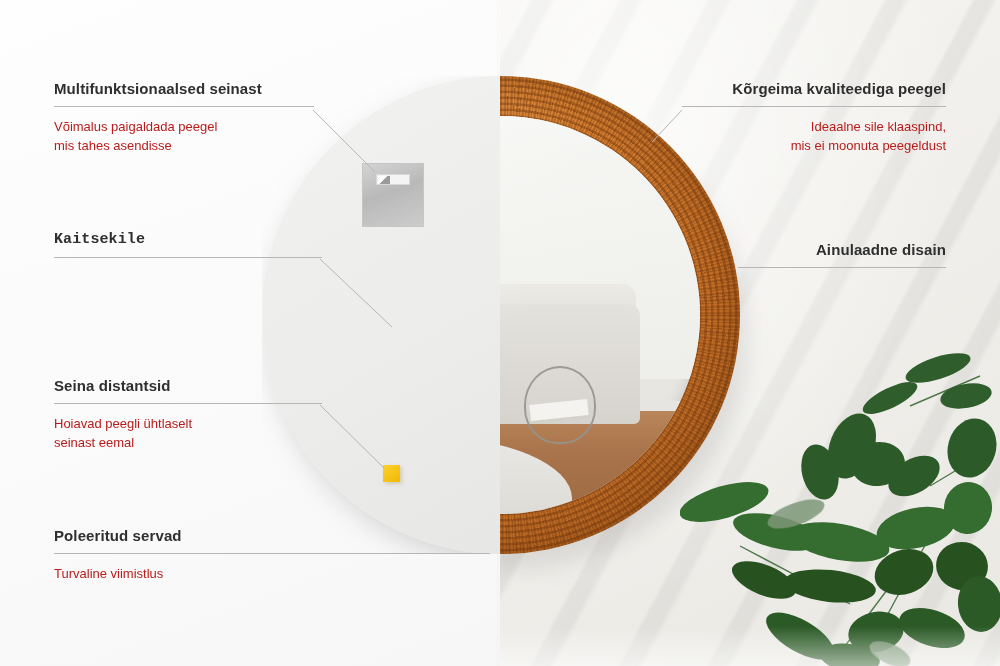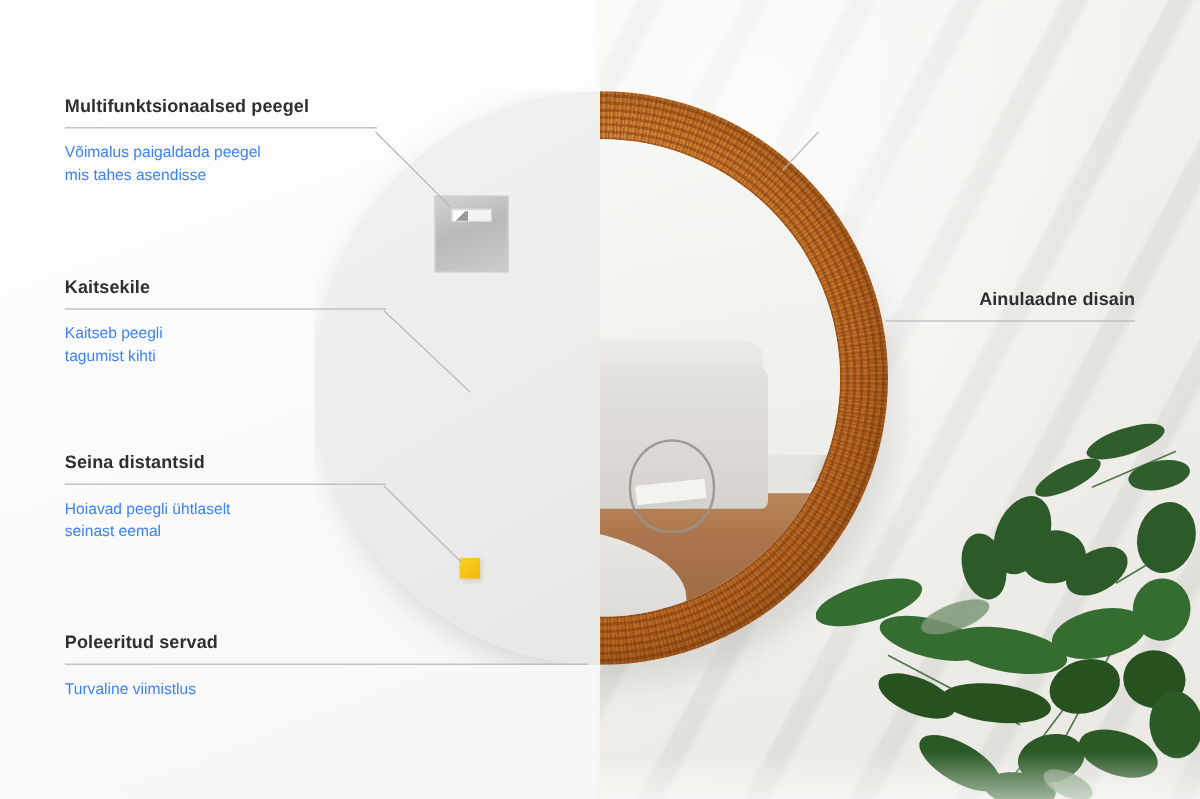--- a/index.html
+++ b/index.html
@@ -175,21 +175,21 @@
   
   .callout { position: absolute; }
   .callout h3 {
     font-size: 15px; font-weight: bold; color: #2f2f2f; letter-spacing: 0.1px;
     white-space: nowrap;
   }
   .callout .rule {
     height: 1px; background: #b6b6b6; margin-top: 9px;
   }
   .callout p {
-    font-size: 13px; line-height: 19px; color: #3b82f6; margin-top: 10px;
+    font-size: 13px; line-height: 19px; color: #b91c1c; margin-top: 10px;
     white-space: pre-line;
   }
   .left-callout { left: 54px; text-align: left; }
   .right-callout { text-align: right; }
 
   
   .leaders { position:absolute; left:0; top:0; width:1000px; height:666px; pointer-events:none; }
 
   
   .foliage { position:absolute; right:0; bottom:0; width: 320px; height: 330px; pointer-events:none; }
@@ -245,46 +245,50 @@
   <svg class="leaders" viewBox="0 0 1000 666">
     <g stroke="#b6b6b6" stroke-width="1" fill="none">
       <path d="M313 110 L375 172"></path>
       <path d="M320 259 L392 327"></path>
       <path d="M320 405 L384 468"></path>
       <path d="M682 110 L652 142"></path>
     </g>
   </svg>
 
   <div class="callout left-callout" style="top:80px; width:260px;">
-    <h3>Multifunktsionaalsed peegel</h3>
+    <h3>Multifunktsionaalsed seinast</h3>
     <div class="rule"></div>
     <p>Võimalus paigaldada peegel
 mis tahes asendisse</p>
   </div>
 
-  <div class="callout left-callout" style="top:231px; width:268px;">
+  <div class="callout left-callout" style="top:231px; width:268px;font-family:Liberation Mono, monospace;">
     <h3>Kaitsekile</h3>
     <div class="rule"></div>
-    <p>Kaitseb peegli
-tagumist kihti</p>
   </div>
 
   <div class="callout left-callout" style="top:377px; width:268px;">
     <h3>Seina distantsid</h3>
     <div class="rule"></div>
     <p>Hoiavad peegli ühtlaselt
 seinast eemal</p>
   </div>
 
   <div class="callout left-callout" style="top:527px; width:436px;">
     <h3>Poleeritud servad</h3>
     <div class="rule"></div>
     <p>Turvaline viimistlus</p>
   </div>
 
+  <div class="callout right-callout" style="top:80px; right:54px; width:264px;">
+    <h3>Kõrgeima kvaliteediga peegel</h3>
+    <div class="rule"></div>
+    <p>Ideaalne sile klaaspind,
+mis ei moonuta peegeldust</p>
+  </div>
 
   <div class="callout right-callout" style="top:241px; right:54px; width:208px;">
     <h3>Ainulaadne disain</h3>
     <div class="rule"></div>
   </div>
 
   <div class="foliage">
     <svg viewBox="0 0 320 330">
       <g stroke="#3f6b3a" stroke-width="1.4" fill="none" opacity="0.9">
         <path d="M300 40 L230 70"></path>

